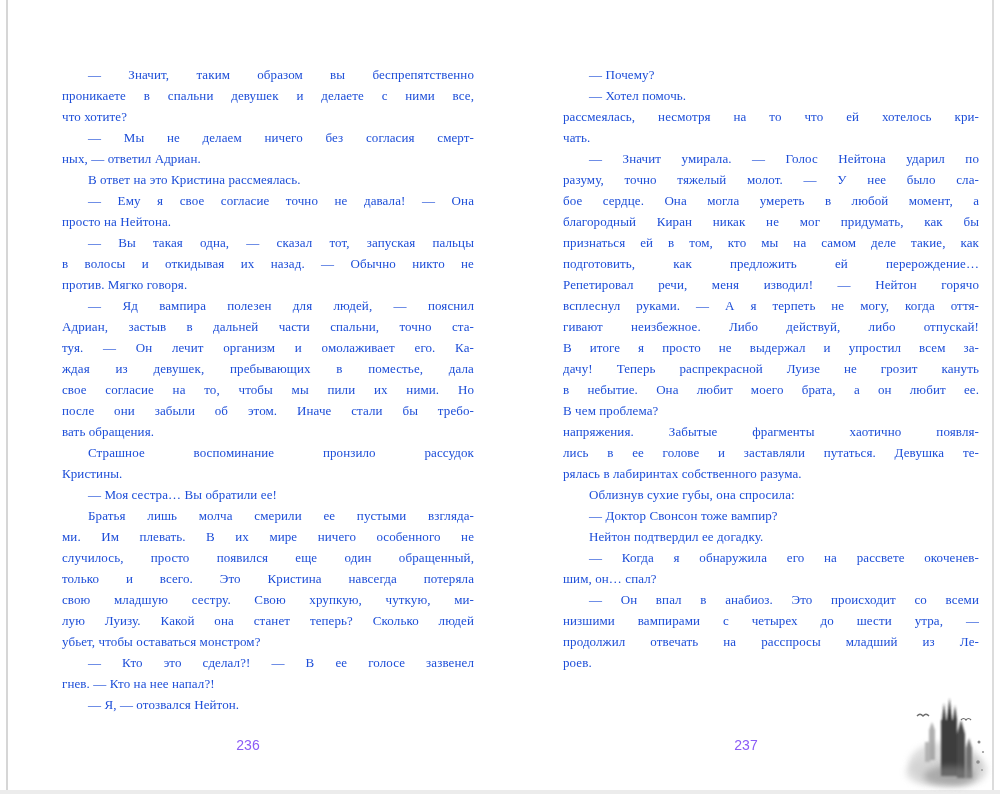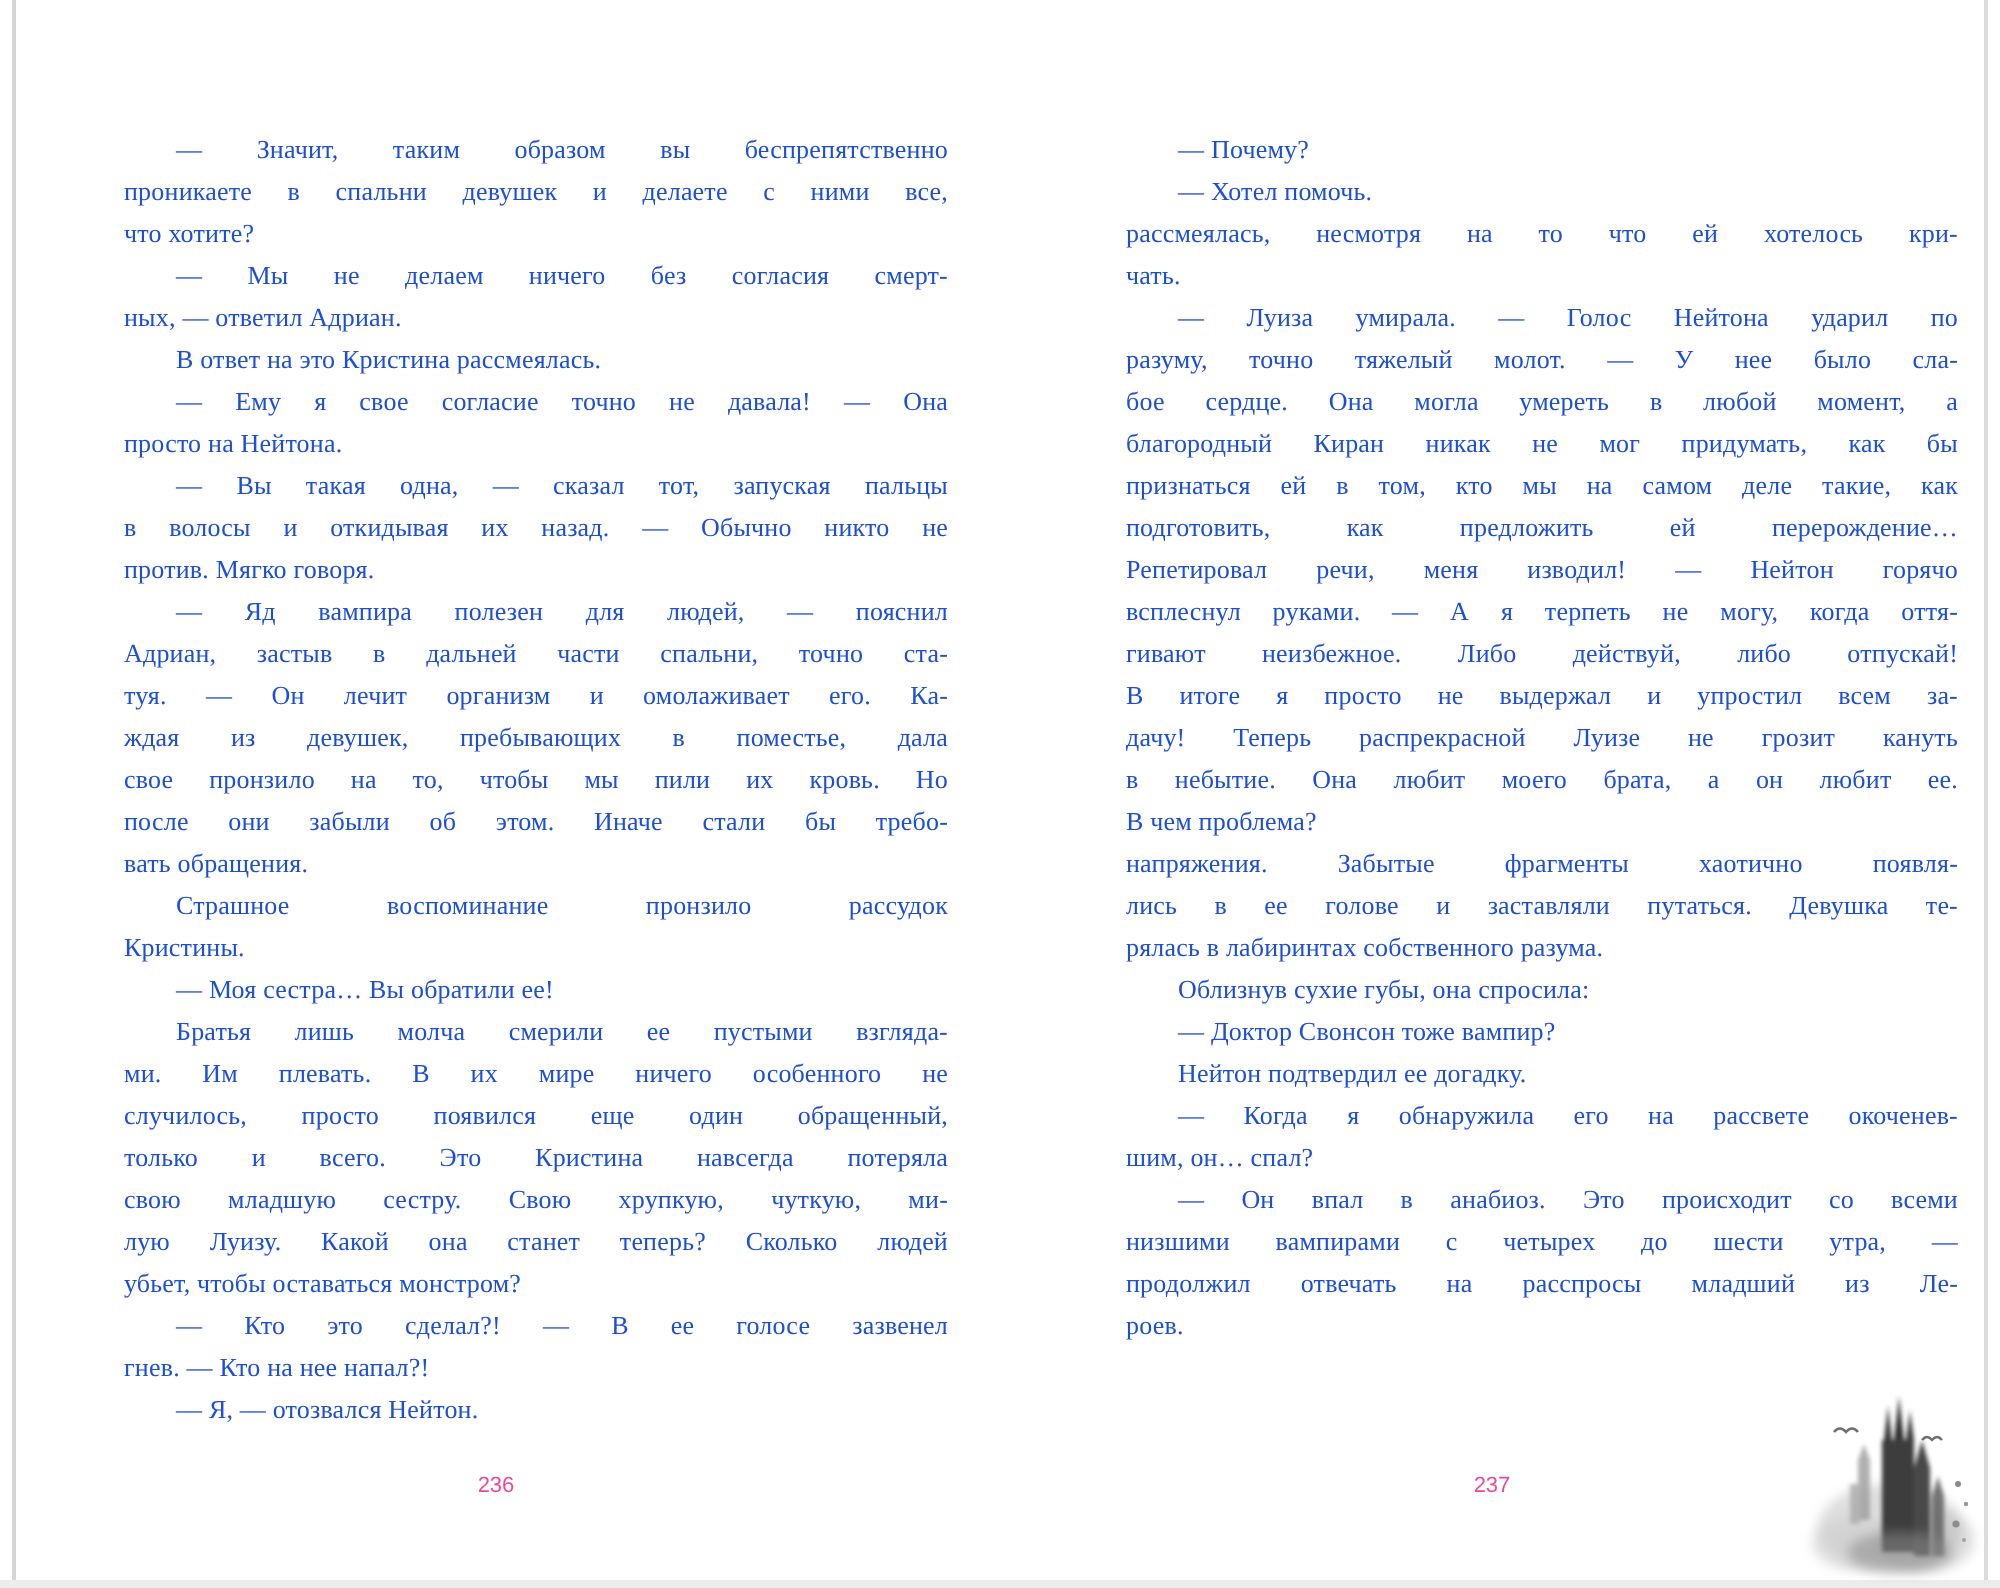--- a/index.html
+++ b/index.html
@@ -15,21 +15,21 @@
     position:absolute;top:64px;width:412px;color:#1d4ed8;
     font-size:13px;line-height:21px;letter-spacing:0.1px;
   }
   .col-left{left:62px;}
   .col-right{left:563px;width:416px;}
   .line{height:21px;overflow:hidden;white-space:normal;}
   .line.ind{padding-left:26px;}
   .line.jst{text-align:justify;text-align-last:justify;-moz-text-align-last:justify;}
   .pagenum{
     position:absolute;top:737px;font-family:"Liberation Sans",sans-serif;
-    font-size:11px;color:#ec4899;text-align:center;
+    font-size:14px;color:#8b5cf6;text-align:center;
   }
   .pagenum-left{left:62px;width:372px;}
   .pagenum-right{left:559px;width:374px;}
   .castle{position:absolute;right:0;bottom:0;width:105px;height:104px;}
 </style>
 </head>
 <body>
 
 <div class="screen">
 
@@ -46,21 +46,21 @@
       <div class="line ind">В ответ на это Кристина рассмеялась.</div>
       <div class="line ind jst">— Ему я свое согласие точно не давала! — Она</div>
       <div class="line">просто на Нейтона.</div>
       <div class="line ind jst">— Вы такая одна, — сказал тот, запуская пальцы</div>
       <div class="line jst">в волосы и откидывая их назад. — Обычно никто не</div>
       <div class="line">против. Мягко говоря.</div>
       <div class="line ind jst">— Яд вампира полезен для людей, — пояснил</div>
       <div class="line jst">Адриан, застыв в дальней части спальни, точно ста-</div>
       <div class="line jst">туя. — Он лечит организм и омолаживает его. Ка-</div>
       <div class="line jst">ждая из девушек, пребывающих в поместье, дала</div>
-      <div class="line jst">свое пронзило на то, чтобы мы пили их кровь. Но</div>
+      <div class="line jst">свое согласие на то, чтобы мы пили их ними. Но</div>
       <div class="line jst">после они забыли об этом. Иначе стали бы требо-</div>
       <div class="line">вать обращения.</div>
       <div class="line ind jst">Страшное воспоминание пронзило рассудок</div>
       <div class="line">Кристины.</div>
       <div class="line ind">— Моя сестра… Вы обратили ее!</div>
       <div class="line ind jst">Братья лишь молча смерили ее пустыми взгляда-</div>
       <div class="line jst">ми. Им плевать. В их мире ничего особенного не</div>
       <div class="line jst">случилось, просто появился еще один обращенный,</div>
       <div class="line jst">только и всего. Это Кристина навсегда потеряла</div>
       <div class="line jst">свою младшую сестру. Свою хрупкую, чуткую, ми-</div>
@@ -69,21 +69,21 @@
       <div class="line ind jst">— Кто это сделал?! — В ее голосе зазвенел</div>
       <div class="line">гнев. — Кто на нее напал?!</div>
       <div class="line ind">— Я, — отозвался Нейтон.</div>
     </div>
 
   <div class="col col-right">
       <div class="line ind">— Почему?</div>
       <div class="line ind">— Хотел помочь.</div>
       <div class="line jst">рассмеялась, несмотря на то что ей хотелось кри-</div>
       <div class="line">чать.</div>
-      <div class="line ind jst">— Луиза умирала. — Голос Нейтона ударил по</div>
+      <div class="line ind jst">— Значит умирала. — Голос Нейтона ударил по</div>
       <div class="line jst">разуму, точно тяжелый молот. — У нее было сла-</div>
       <div class="line jst">бое сердце. Она могла умереть в любой момент, а</div>
       <div class="line jst">благородный Киран никак не мог придумать, как бы</div>
       <div class="line jst">признаться ей в том, кто мы на самом деле такие, как</div>
       <div class="line jst">подготовить, как предложить ей перерождение…</div>
       <div class="line jst">Репетировал речи, меня изводил! — Нейтон горячо</div>
       <div class="line jst">всплеснул руками. — А я терпеть не могу, когда оття-</div>
       <div class="line jst">гивают неизбежное. Либо действуй, либо отпускай!</div>
       <div class="line jst">В итоге я просто не выдержал и упростил всем за-</div>
       <div class="line jst">дачу! Теперь распрекрасной Луизе не грозит кануть</div>

